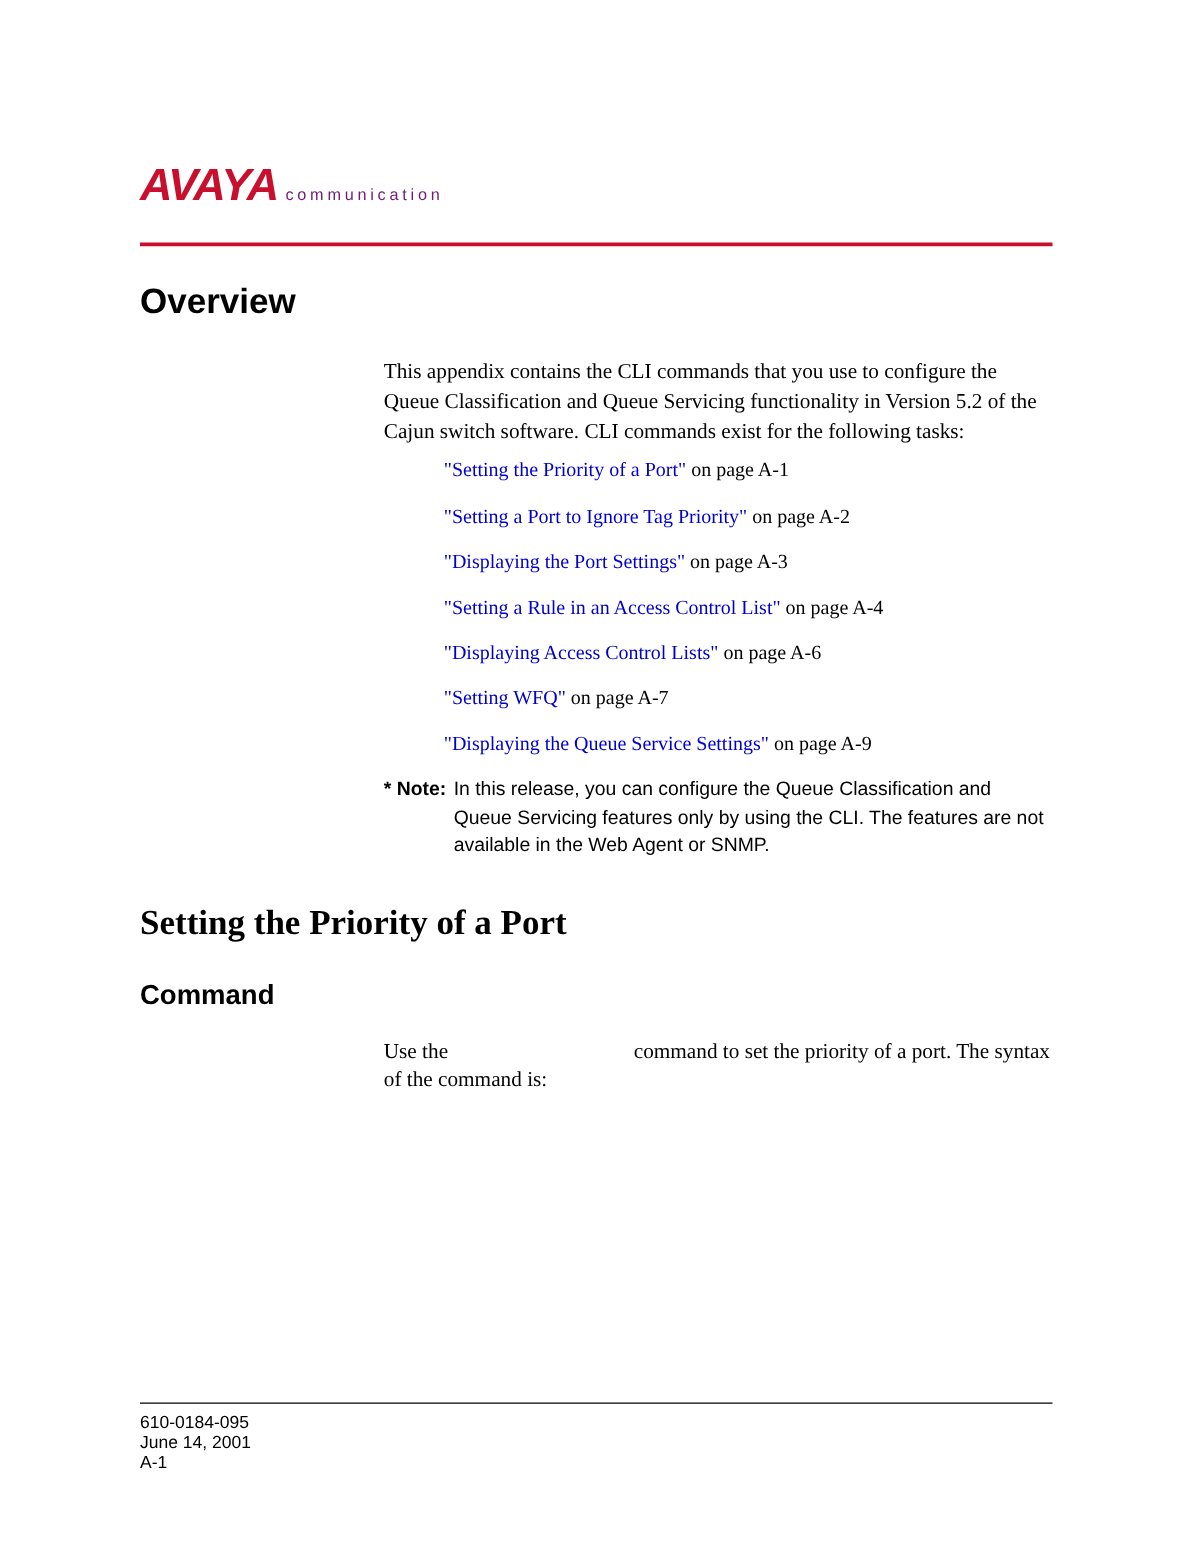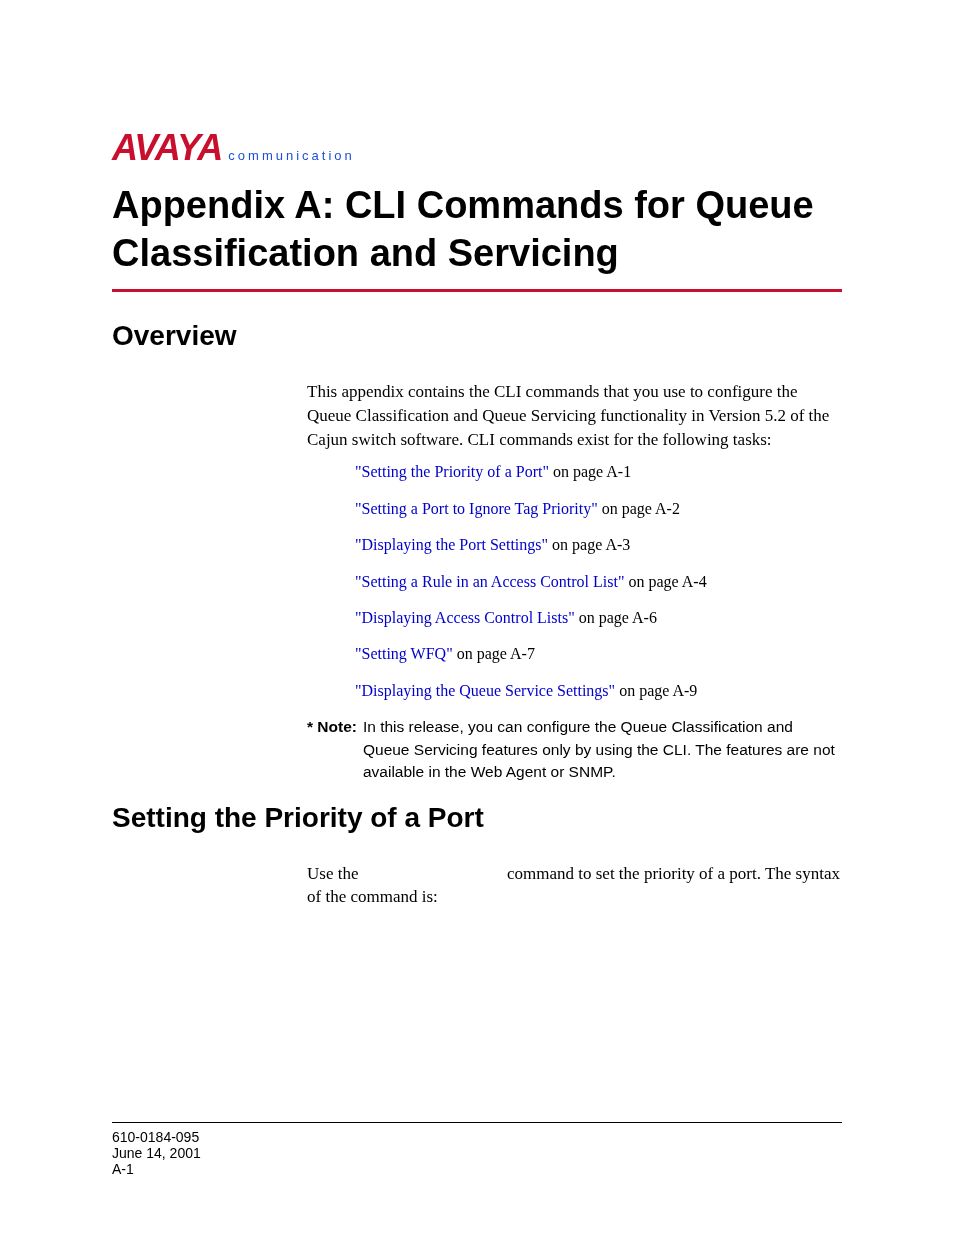--- a/index.html
+++ b/index.html
@@ -12,36 +12,36 @@
   .page {
     width: 954px;
     height: 1235px;
     box-sizing: border-box;
     padding: 130px 112px 0 112px;
     position: relative;
   }
   .logo-row {
     display: flex;
     align-items: flex-end;
-    margin-bottom: 16px;
+    margin-bottom: 28px;
   }
   .logo-avaya {
     font-family: 'Arial Black', Arial, sans-serif;
     font-size: 36px;
     font-weight: 900;
     color: #c8102e;
     letter-spacing: -1px;
     line-height: 1;
     font-style: italic;
   }
   .logo-sub {
     font-family: Arial, sans-serif;
     font-size: 13px;
     letter-spacing: 3px;
-    color: #1d4ed8;
+    color: #701a75;
     margin-left: 6px;
     padding-bottom: 3px;
   }
   .title {
     font-family: 'Trebuchet MS', 'Arial', sans-serif;
     font-size: 38px;
     font-weight: bold;
     line-height: 1.25;
     margin: 10px 0 10px 0;
     letter-spacing: 0px;
@@ -118,21 +118,20 @@
 </head>
 <body>
 
 <div class="page">
 
   <div class="logo-row">
     <span class="logo-avaya">AVAYA</span>
     <span class="logo-sub">communication</span>
   </div>
 
-  <div class="title">Appendix A: CLI Commands for Queue Classification and Servicing</div>
   <hr class="rule">
 
   <div class="h1">Overview</div>
 
   <div class="body-block">
     <div class="intro">This appendix contains the CLI commands that you use to configure the Queue Classification and Queue Servicing functionality in Version 5.2 of the Cajun switch software. CLI commands exist for the following tasks:</div>
 
     <div class="link-list">
       <div class="link-item">
         <span class="link">"Setting the Priority of a Port"</span><span> on page A-1</span>
@@ -156,21 +155,22 @@
         <span class="link">"Displaying the Queue Service Settings"</span><span> on page A-9</span>
       </div>
     </div>
 
     <div class="note-row">
       <span class="note-label">* Note:</span>
       <span>In this release, you can configure the Queue Classification and Queue Servicing features only by using the CLI. The features are not available in the Web Agent or SNMP.</span>
     </div>
   </div>
 
-  <div class="h1" style="margin-top:18px;">Setting the Priority of a Port</div>
+  <div class="h1" style="margin-top:34px;font-family:Liberation Serif, serif;">Setting the Priority of a Port</div>
+  <div class="h2">Command</div>
 
   <div class="body-block">
     <span>Use the </span><span style="display:inline-block;width:140px;"></span><span> command to set the priority of a port. The syntax of the command is:</span>
   </div>
 
   <div class="footer">
     <hr class="footer-rule">
     <div class="footer-row">
       <span>610-0184-095</span>
       <span class="footer-center">June 14, 2001</span>

